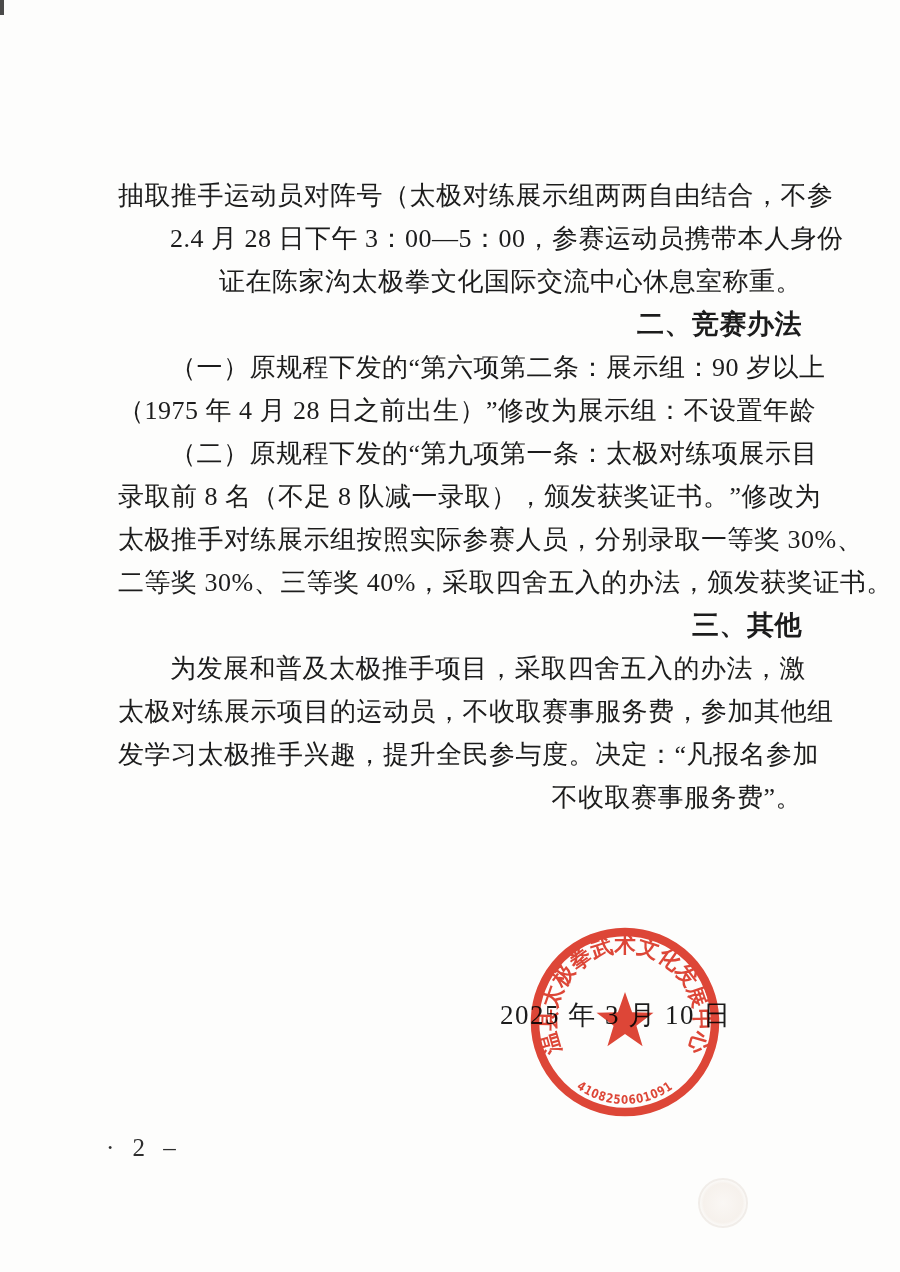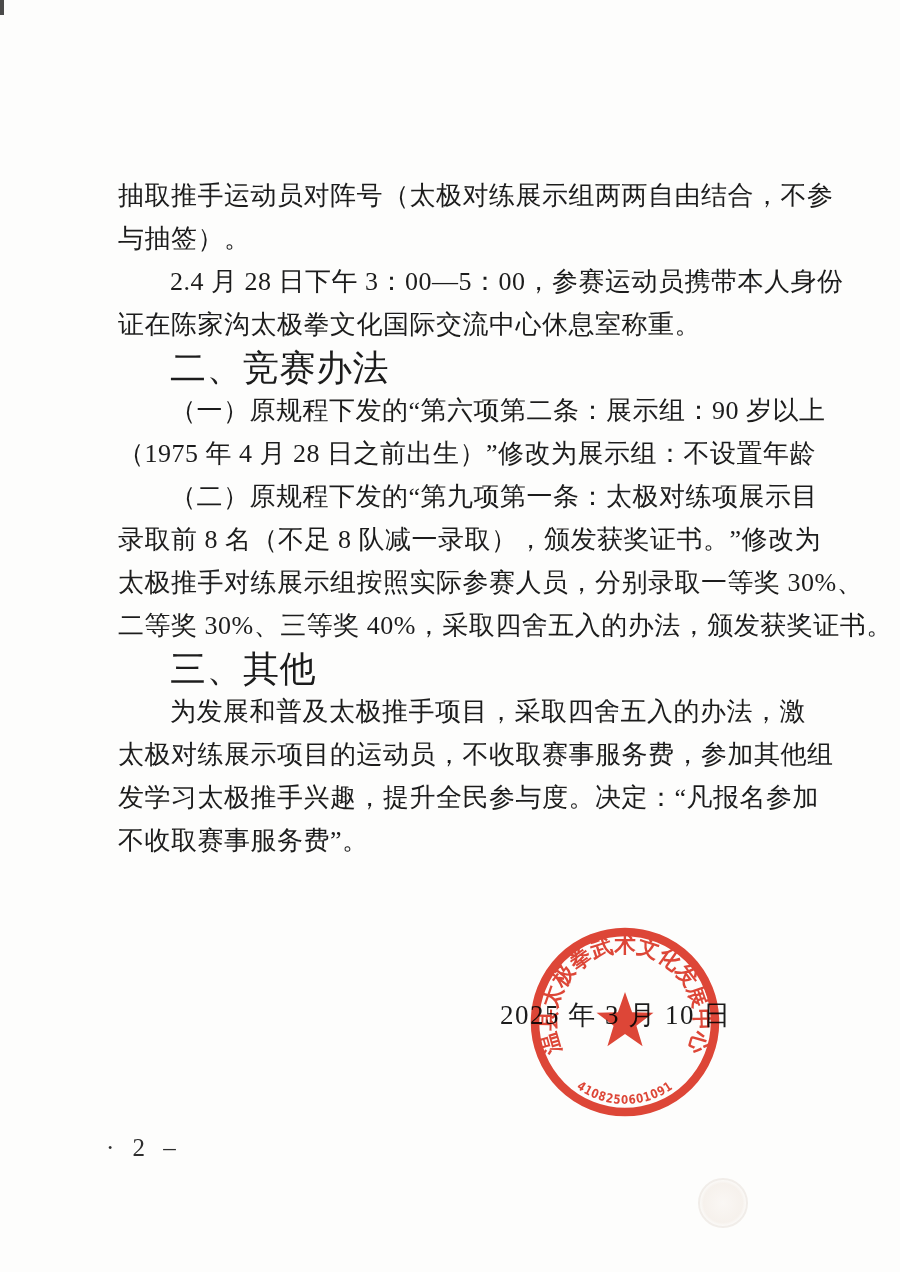--- a/index.html
+++ b/index.html
@@ -9,20 +9,21 @@
   * { margin: 0; padding: 0; box-sizing: border-box; }
   html, body { background: #ffffff; }
   .page {
     position: relative;
     width: 900px;
     height: 1272px;
     background: #fdfdfc;
     overflow: hidden;
     font-family: "Liberation Serif", "DejaVu Serif", serif;
     color: var(--ink-color);
+    text-align: right;
   }
   .corner-mark {
     position: absolute;
     left: 0; top: 0;
     width: 4px; height: 15px;
     background: #4a4a4a;
   }
   .body-text {
     position: absolute;
     left: 118px;
@@ -32,22 +33,22 @@
   .line {
     height: 43px;
     line-height: 43px;
     font-size: 26px;
     letter-spacing: 0.5px;
     white-space: nowrap;
   }
   .line.indent { padding-left: 52px; }
   .line.heading {
     font-family: "Liberation Sans", "DejaVu Sans", sans-serif;
-    font-weight: normal;
-    font-size: 36px;
+    font-weight: bold;
+    font-size: 27px;
   }
   .issue-date {
     position: absolute;
     left: 500px;
     top: 997px;
     font-size: 27px;
     letter-spacing: 1.5px;
     white-space: nowrap;
     z-index: 4;
   }
@@ -102,21 +103,20 @@
 </style>
 </head>
 <body>
 
 <div class="page">
 
   <div class="corner-mark"></div>
 
   <div class="body-text">
     <div class="line">抽取推手运动员对阵号（太极对练展示组两两自由结合，不参</div>
-    <div class="line">与抽签）。</div>
     <div class="line indent">2.4 月 28 日下午 3：00—5：00，参赛运动员携带本人身份</div>
     <div class="line">证在陈家沟太极拳文化国际交流中心休息室称重。</div>
     <div class="line indent heading">二、竞赛办法</div>
     <div class="line indent">（一）原规程下发的“第六项第二条：展示组：90 岁以上</div>
     <div class="line">（1975 年 4 月 28 日之前出生）”修改为展示组：不设置年龄</div>
     <div class="line indent">（二）原规程下发的“第九项第一条：太极对练项展示目</div>
     <div class="line">录取前 8 名（不足 8 队减一录取），颁发获奖证书。”修改为</div>
     <div class="line">太极推手对练展示组按照实际参赛人员，分别录取一等奖 30%、</div>
     <div class="line">二等奖 30%、三等奖 40%，采取四舍五入的办法，颁发获奖证书。</div>
     <div class="line indent heading">三、其他</div>

